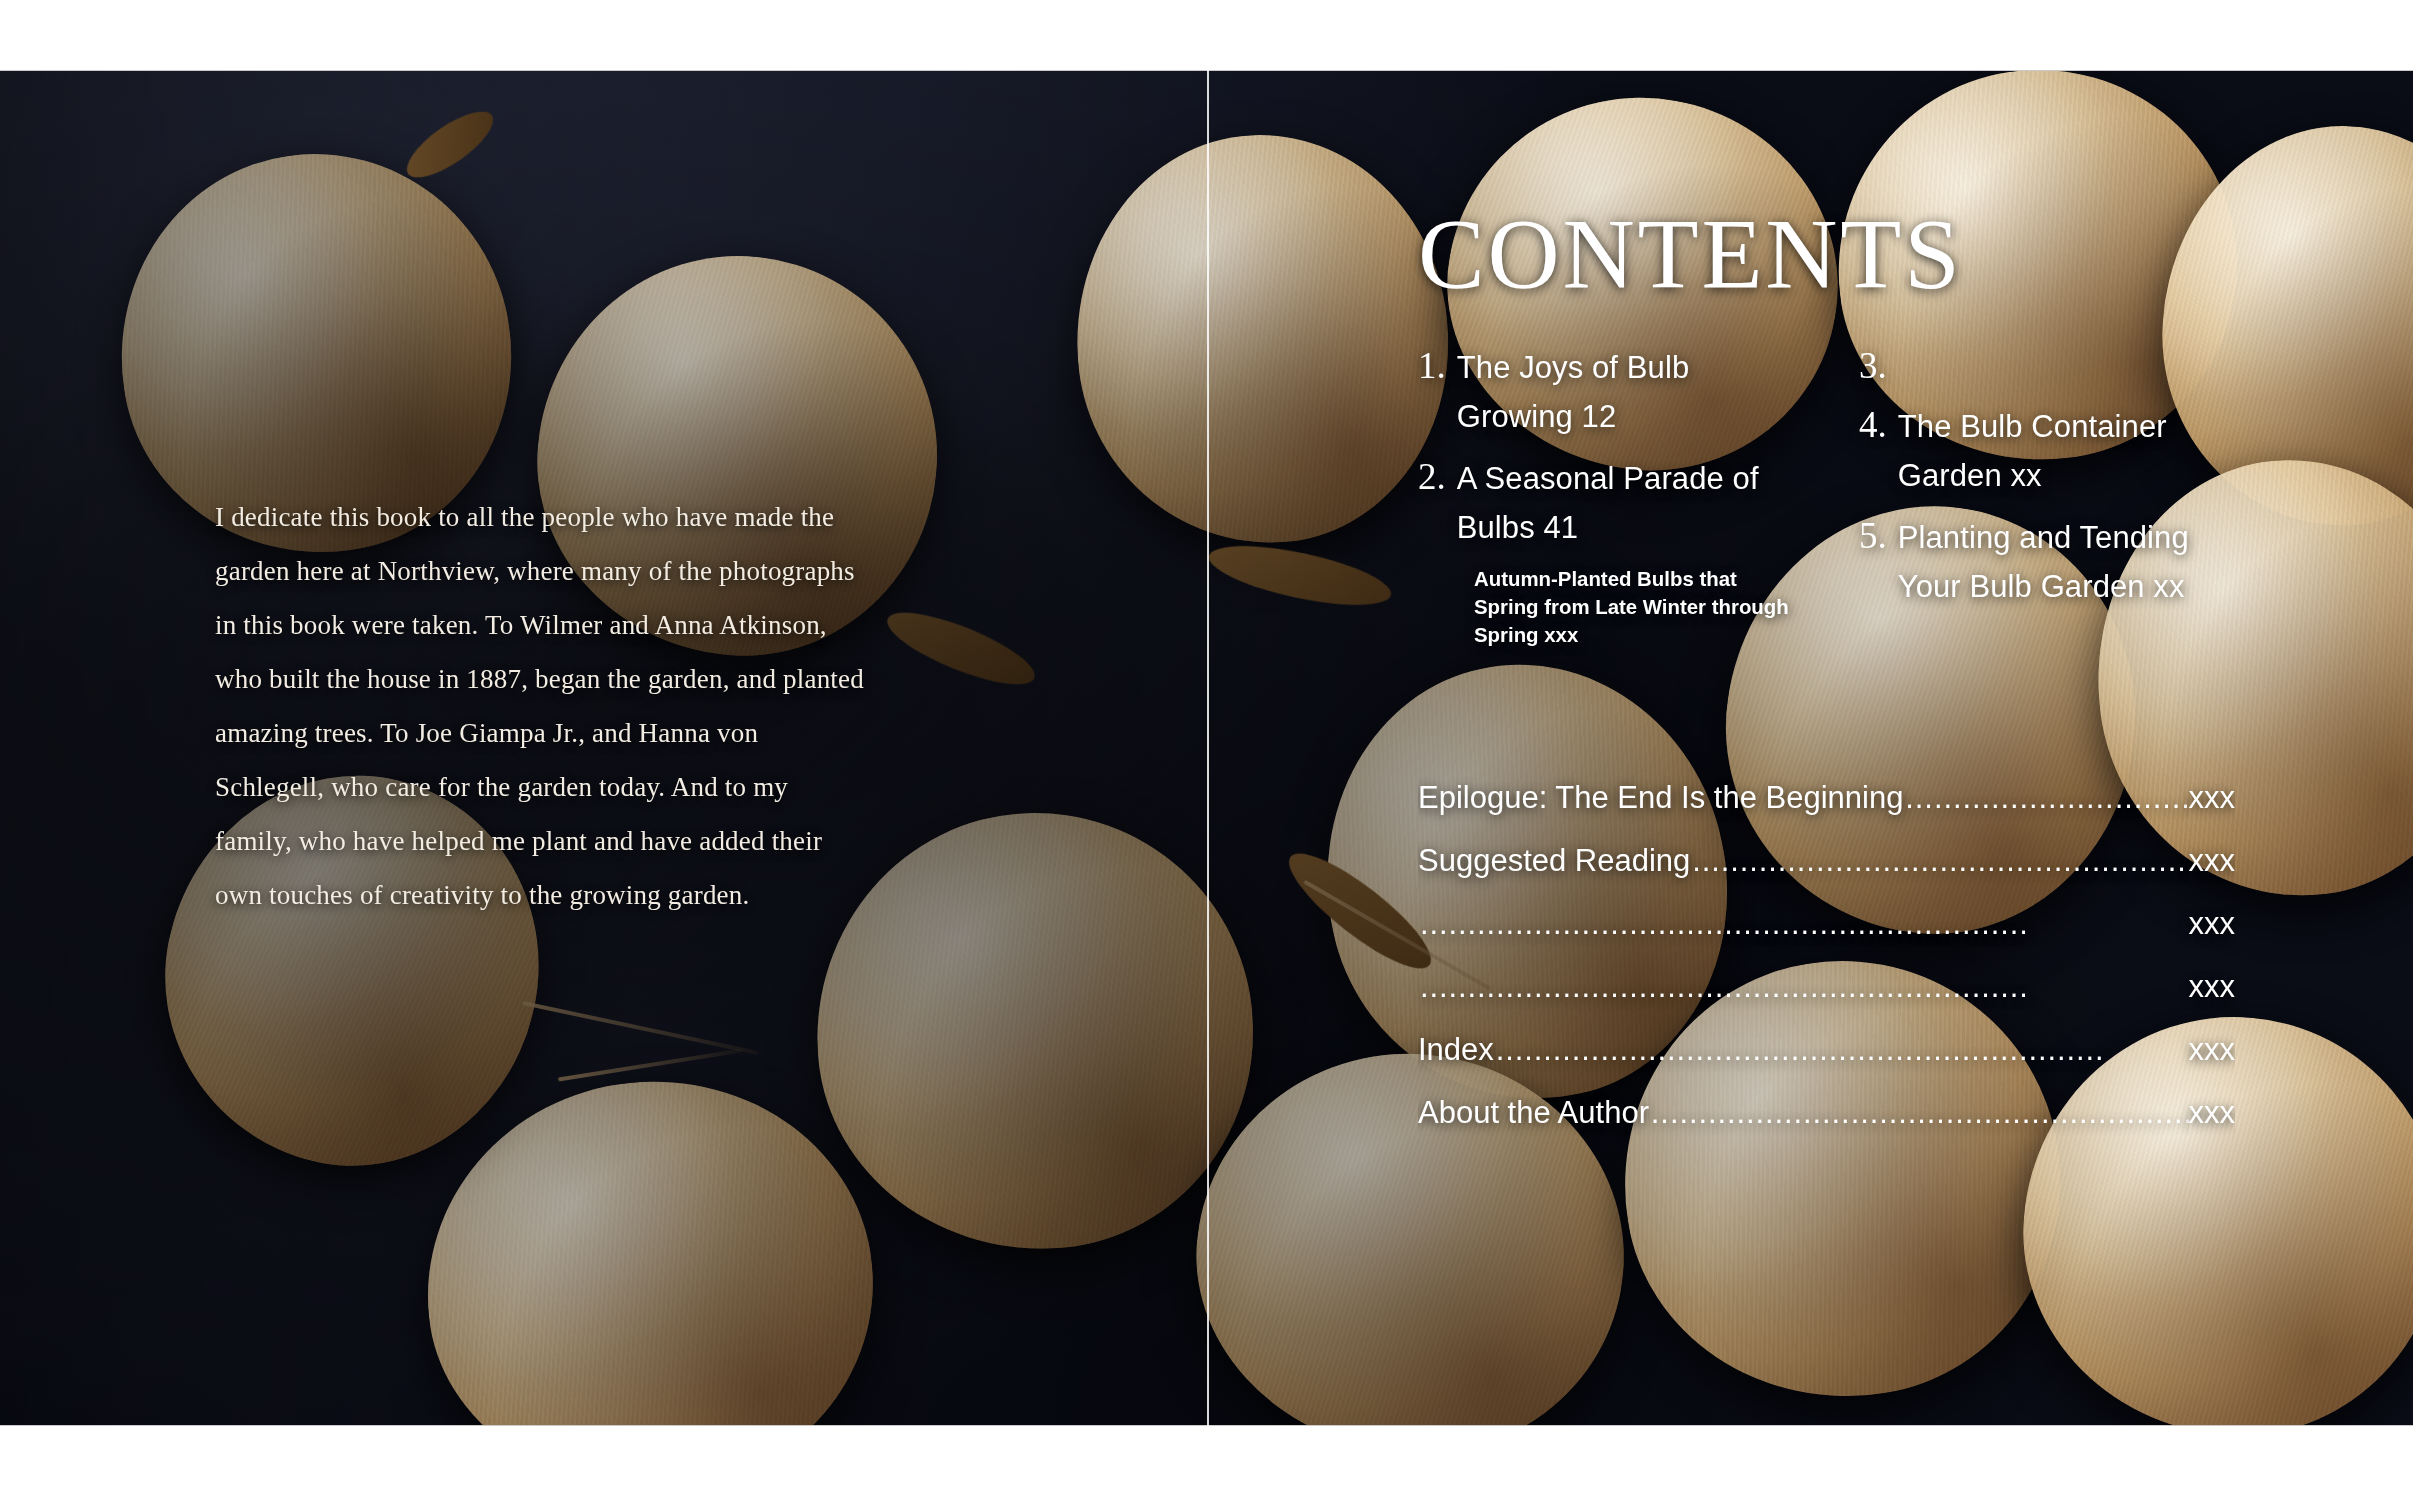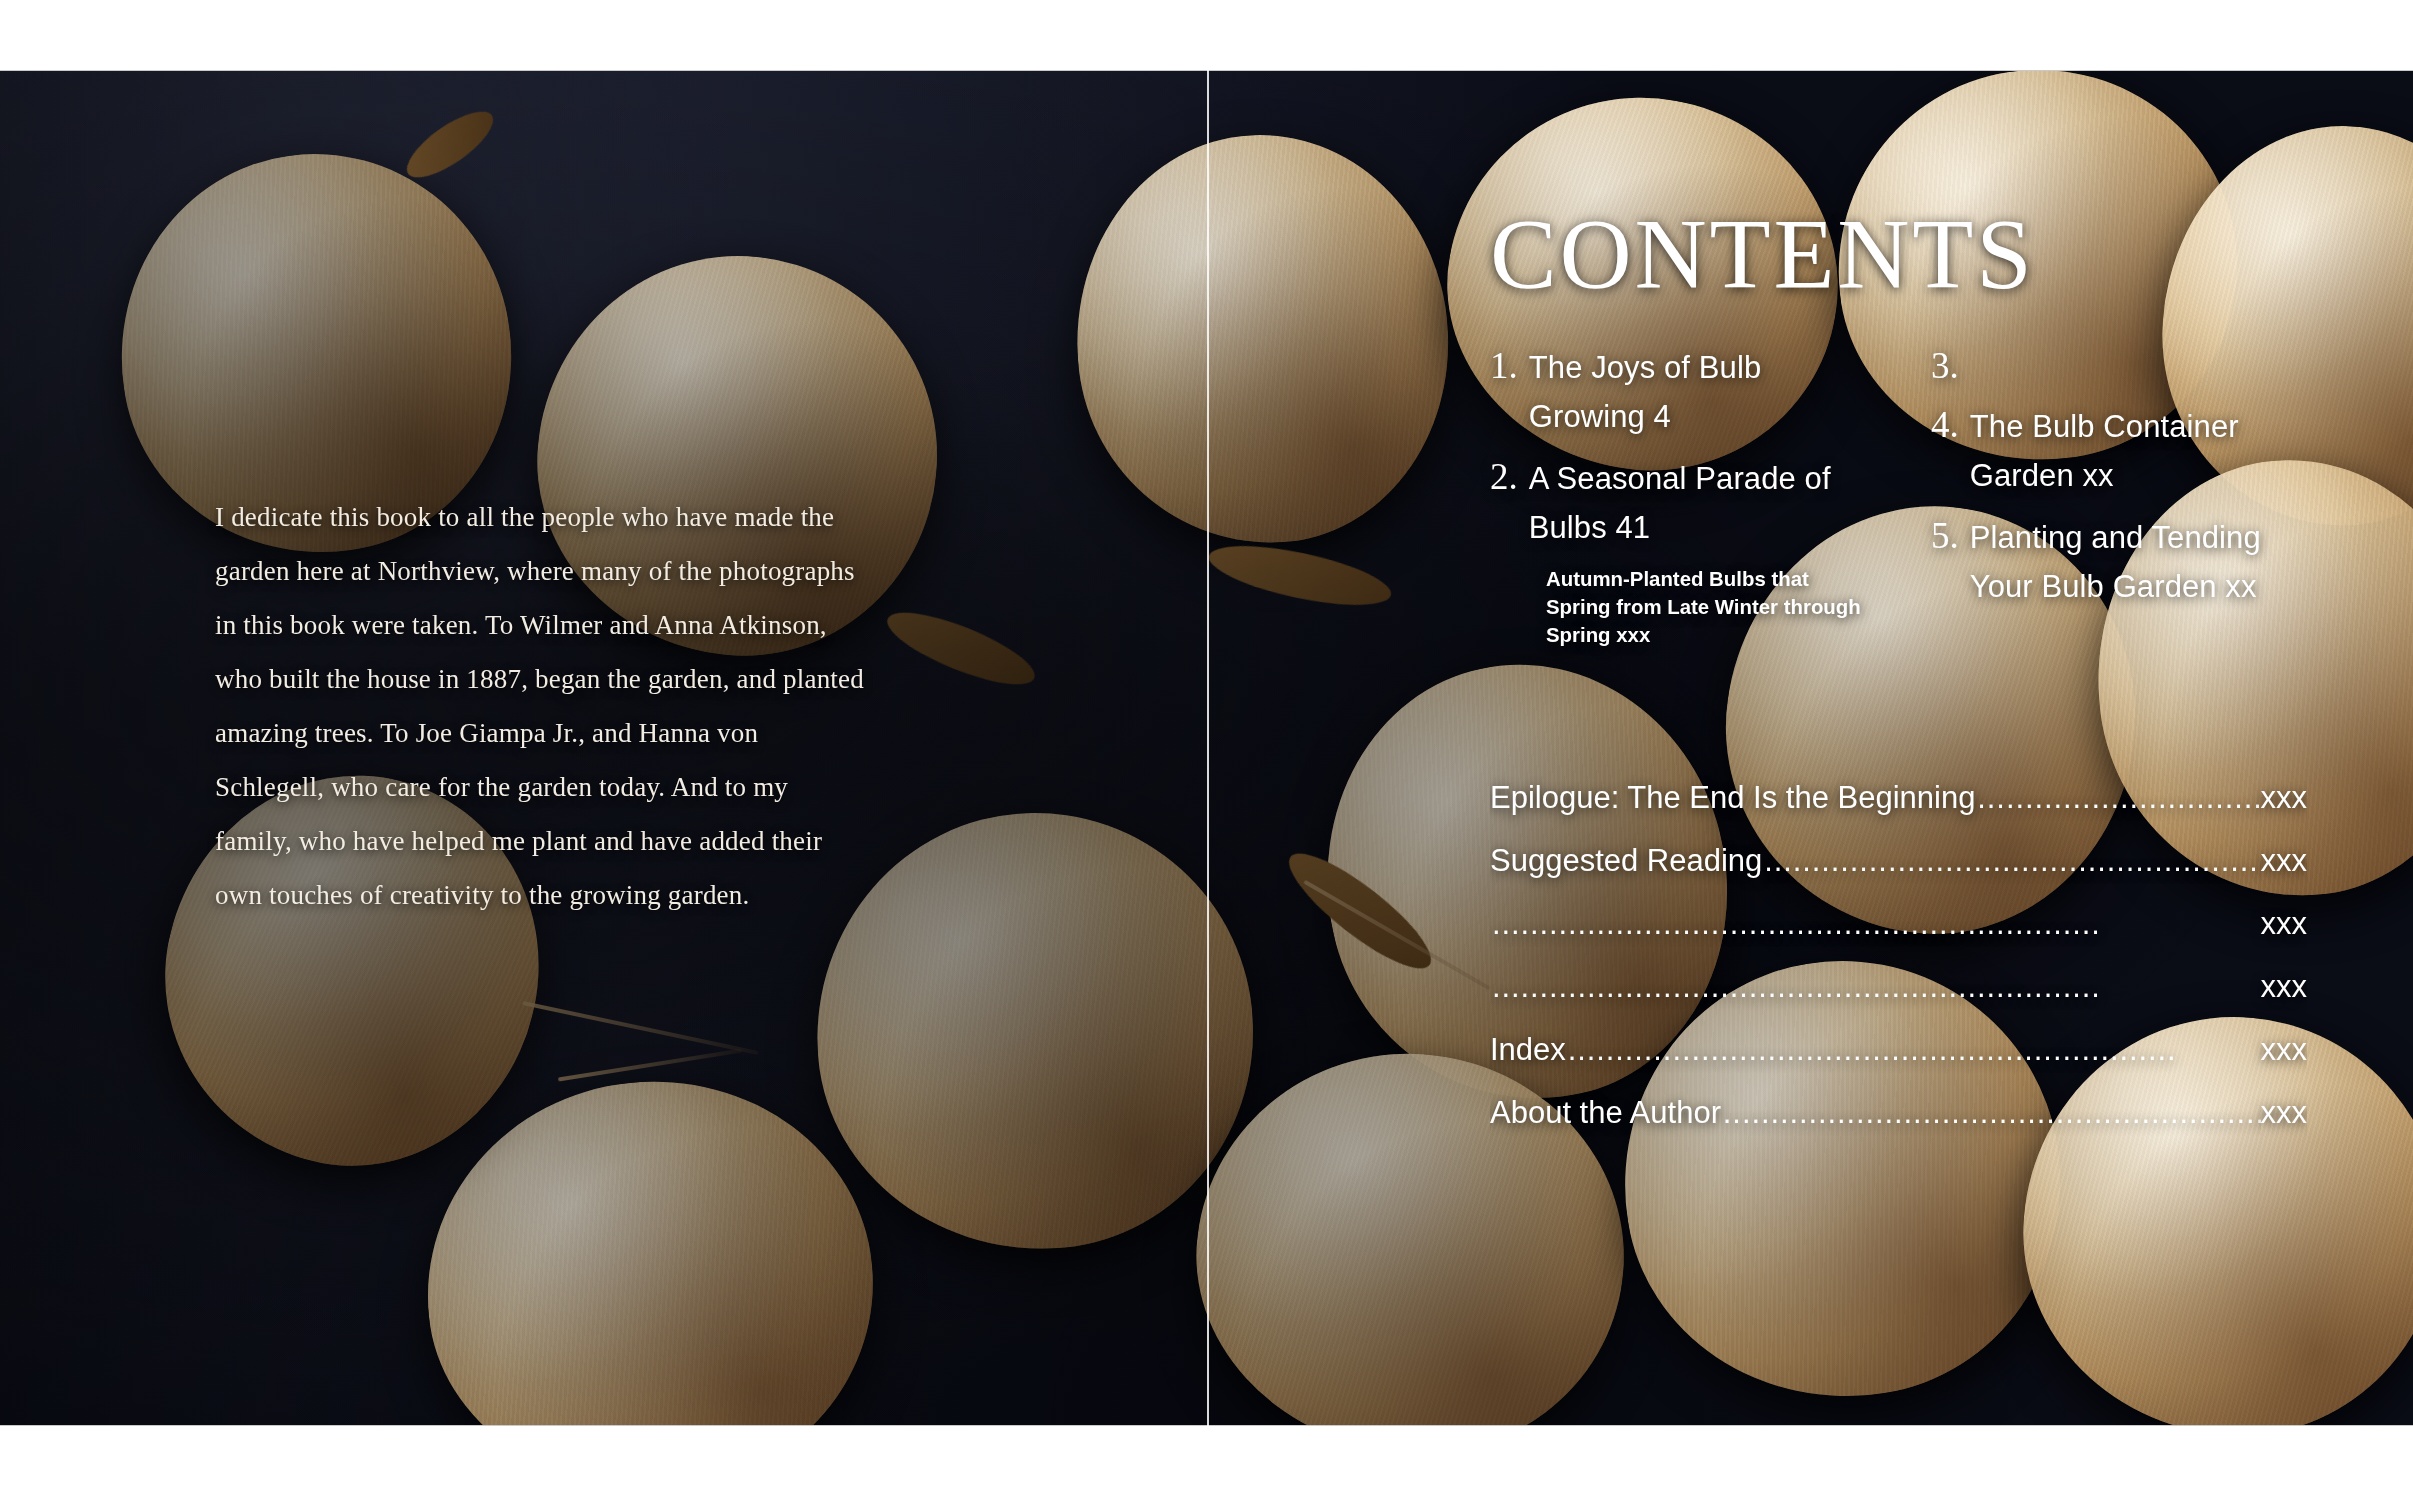--- a/index.html
+++ b/index.html
@@ -127,21 +127,21 @@
     font-size: 27px;
     line-height: 54px;
     letter-spacing: 0.2px;
     text-shadow: 0 1.9px 9.3px rgba(0,0,0,0.85);
     z-index: 20;
   }
 
   
   .contents {
     position: absolute;
-    left: 1490px;
+    left: 1418px;
     top: 204px;
     width: 817px;
     color: #ffffff;
     z-index: 20;
     text-shadow: 0 1.9px 11px rgba(0,0,0,0.8);
   }
 
   .contents-title {
     font-family: "Liberation Serif", serif;
     font-size: 100px;
@@ -260,21 +260,21 @@
 
     <h1 class="contents-title">CONTENTS</h1>
 
 
     <div class="chapter-columns">
 
       <div class="col">
 
         <div class="chapter">
           <span class="chapter-num">1.</span>
-          <span class="chapter-title">The Joys of Bulb Growing 4</span>
+          <span class="chapter-title">The Joys of Bulb Growing 12</span>
         </div>
 
         <div class="chapter">
           <span class="chapter-num">2.</span>
           <span class="chapter-title">A Seasonal Parade of Bulbs 41</span>
         </div>
 
         <div class="subentries">
           <div class="subentry">Autumn-Planted Bulbs that Spring from Late Winter through Spring xxx</div>
         </div>

